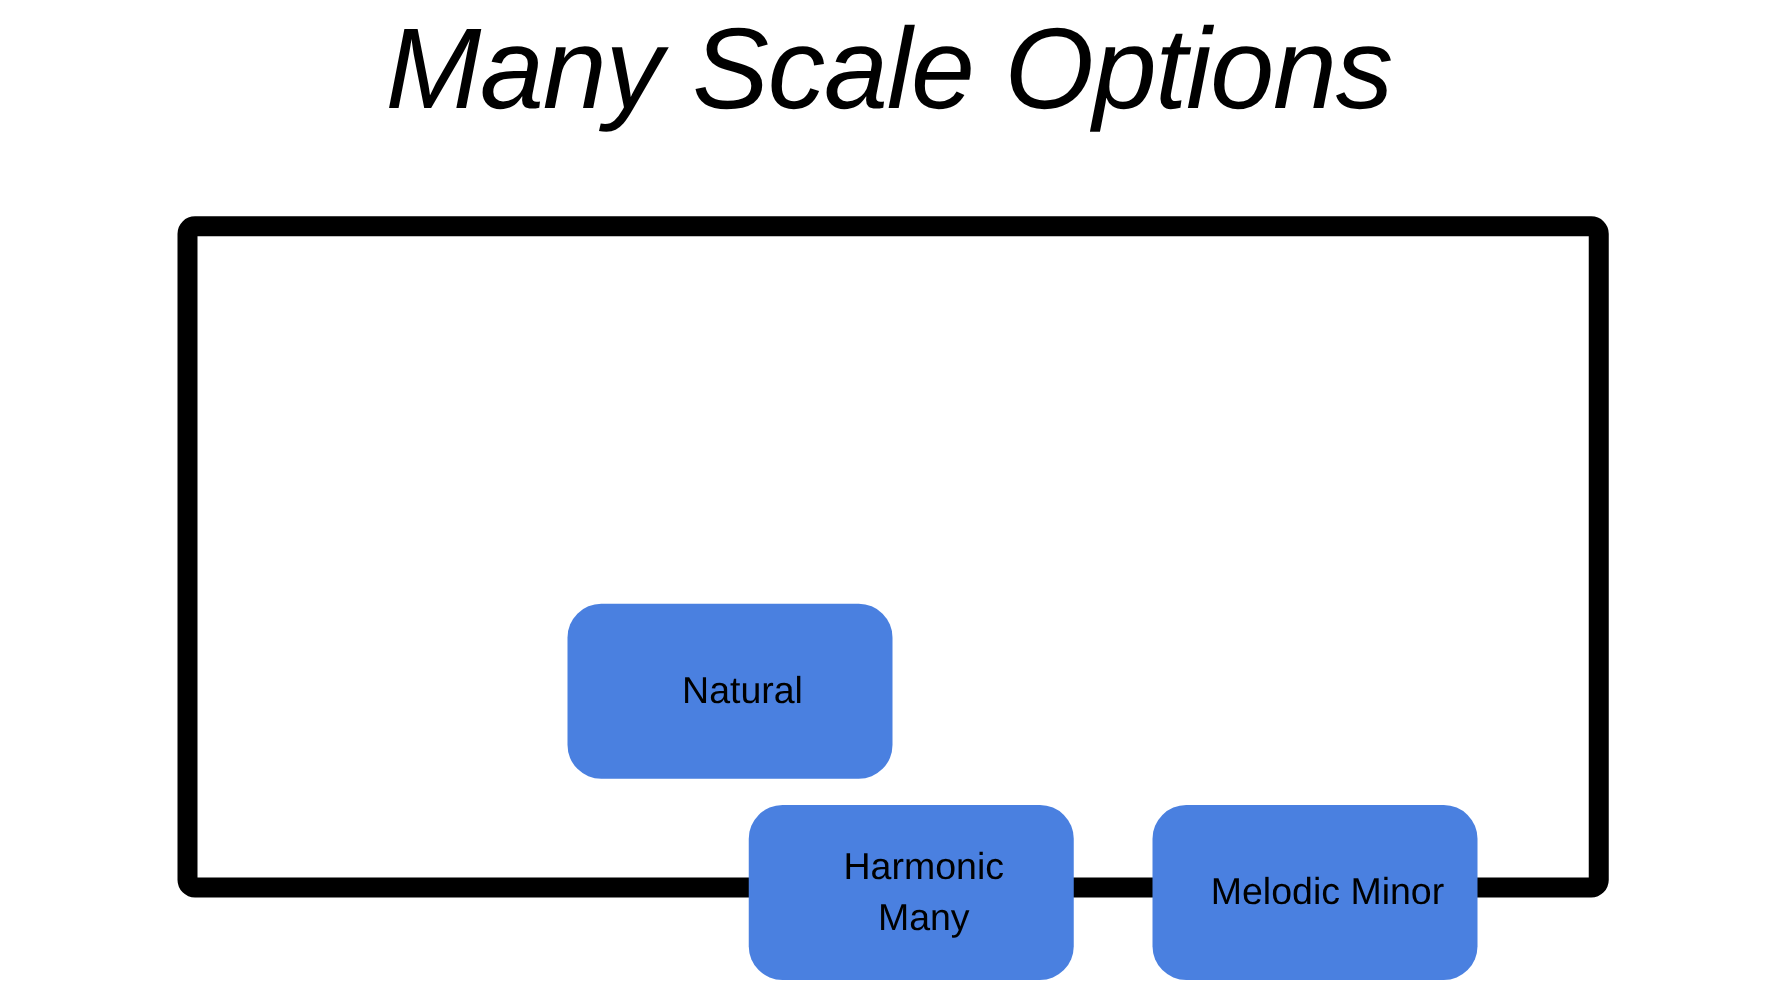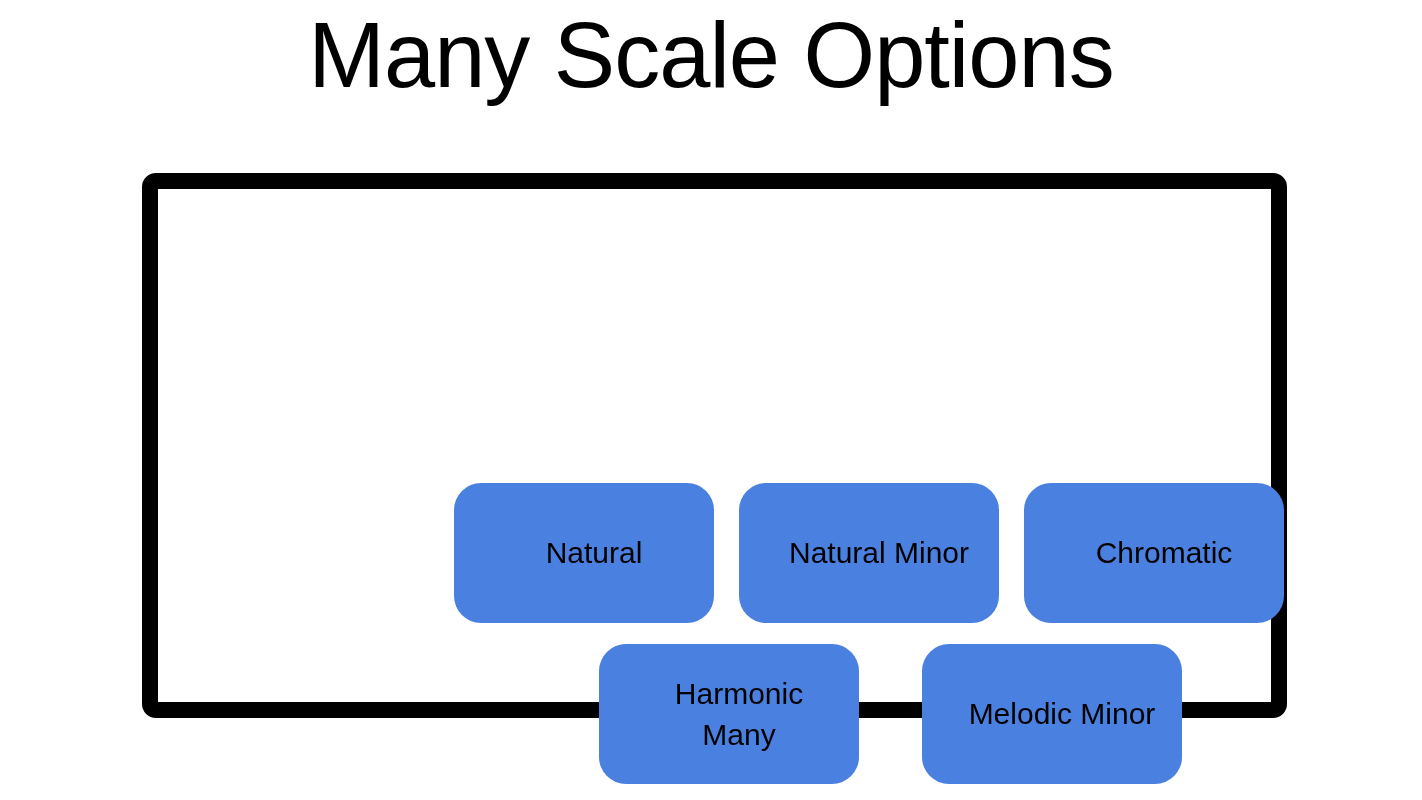--- a/index.html
+++ b/index.html
@@ -21,20 +21,21 @@
     left: 0;
     right: 0;
     top: 0;
     text-align: center;
     font-size: 92px;
     font-weight: 400;
     line-height: 110px;
     color: #000000;
     letter-spacing: -1px;
     white-space: nowrap;
+    font-style: italic;
   }
   .frame {
     position: absolute;
     left: 142px;
     top: 173px;
     width: 1145px;
     height: 545px;
     border: 16px solid #000000;
     border-radius: 14px;
     background: #ffffff;
@@ -74,27 +75,21 @@
 <div class="stage">
 
   <h1 class="title">Many Scale Options</h1>
 
   <div class="frame">
 
     <button class="scale-btn pos-1">
       <span class="lbl">Natural</span>
     </button>
 
-    <button class="scale-btn pos-2">
-      <span class="lbl">Natural Minor</span>
-    </button>
 
-    <button class="scale-btn pos-3">
-      <span class="lbl">Chromatic</span>
-    </button>
 
     <button class="scale-btn pos-4">
       <span class="lbl">Harmonic Many</span>
     </button>
 
     <button class="scale-btn pos-5">
       <span class="lbl">Melodic Minor</span>
     </button>
 
   </div>

